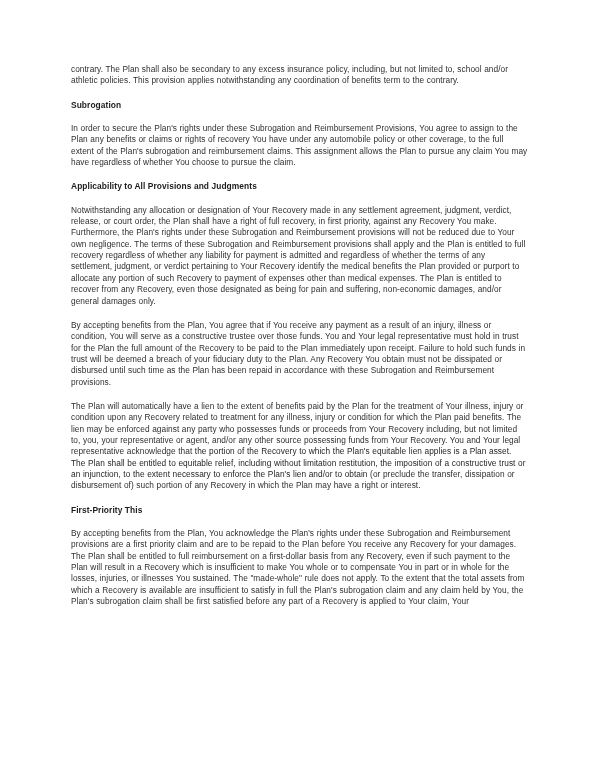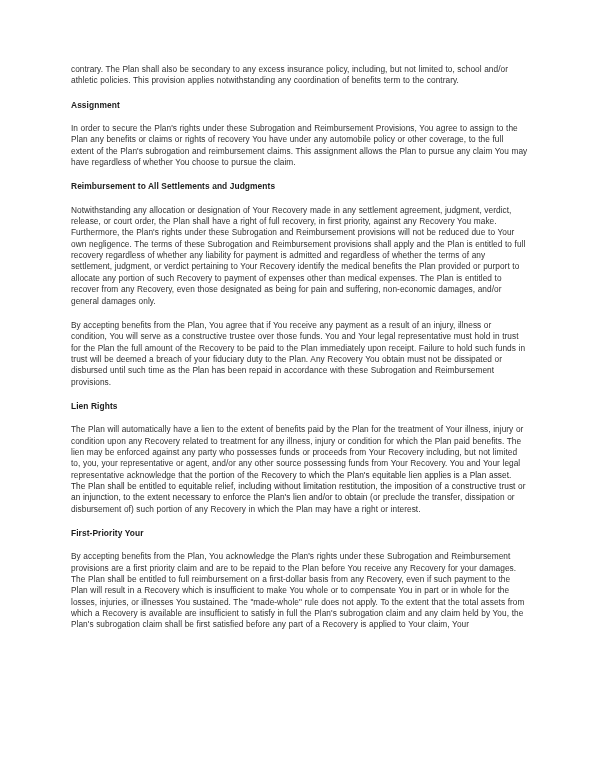--- a/index.html
+++ b/index.html
@@ -66,26 +66,25 @@
     color: #3a3a3a;
   }
 </style>
 </head>
 <body>
 
 <div class="page">
 
   <div class="content">
       <p class="para">contrary. The Plan shall also be secondary to any excess insurance policy, including, but not limited to, school and/or athletic policies. This provision applies notwithstanding any coordination of benefits term to the contrary.</p>
-      <h2 class="heading">Assignment</h2>
+      <h2 class="heading">Subrogation</h2>
       <p class="para">In order to secure the Plan's rights under these Subrogation and Reimbursement Provisions, You agree to assign to the Plan any benefits or claims or rights of recovery You have under any automobile policy or other coverage, to the full extent of the Plan's subrogation and reimbursement claims. This assignment allows the Plan to pursue any claim You may have regardless of whether You choose to pursue the claim.</p>
-      <h2 class="heading">Reimbursement to All Settlements and Judgments</h2>
+      <h2 class="heading">Applicability to All Provisions and Judgments</h2>
       <p class="para">Notwithstanding any allocation or designation of Your Recovery made in any settlement agreement, judgment, verdict, release, or court order, the Plan shall have a right of full recovery, in first priority, against any Recovery You make. Furthermore, the Plan's rights under these Subrogation and Reimbursement provisions will not be reduced due to Your own negligence. The terms of these Subrogation and Reimbursement provisions shall apply and the Plan is entitled to full recovery regardless of whether any liability for payment is admitted and regardless of whether the terms of any settlement, judgment, or verdict pertaining to Your Recovery identify the medical benefits the Plan provided or purport to allocate any portion of such Recovery to payment of expenses other than medical expenses. The Plan is entitled to recover from any Recovery, even those designated as being for pain and suffering, non-economic damages, and/or general damages only.</p>
       <p class="para">By accepting benefits from the Plan, You agree that if You receive any payment as a result of an injury, illness or condition, You will serve as a constructive trustee over those funds. You and Your legal representative must hold in trust for the Plan the full amount of the Recovery to be paid to the Plan immediately upon receipt. Failure to hold such funds in trust will be deemed a breach of your fiduciary duty to the Plan. Any Recovery You obtain must not be dissipated or disbursed until such time as the Plan has been repaid in accordance with these Subrogation and Reimbursement provisions.</p>
-      <h2 class="heading">Lien Rights</h2>
       <p class="para"><span>The Plan will automatically have a lien to the extent of benefits paid by the Plan for the treatment of Your illness, injury or condition upon any Recovery related to treatment for any illness, injury or condition for which the Plan paid benefits. The lien may be enforced against any party who possesses funds or proceeds from Your Recovery including, but not limited to, you, your representative or agent, and/or any other source possessing funds from Your Recovery. You and Your legal representative acknowledge that </span><strong>the portion of the Recovery to which the Plan's equitable lien applies is a Plan asset. The Plan shall be entitled to equitable relief, including without limitation restitution, the imposition of a constructive trust or an injunction, to the extent necessary to enforce the Plan's lien and/or to obtain</strong><span> (or preclude the transfer, dissipation or disbursement of) such portion of any Recovery in which the Plan may have a right or interest.</span></p>
-      <h2 class="heading">First-Priority Your</h2>
+      <h2 class="heading">First-Priority This</h2>
       <p class="para">By accepting benefits from the Plan, You acknowledge the Plan's rights under these Subrogation and Reimbursement provisions are a first priority claim and are to be repaid to the Plan before You receive any Recovery for your damages. The Plan shall be entitled to full reimbursement on a first-dollar basis from any Recovery, even if such payment to the Plan will result in a Recovery which is insufficient to make You whole or to compensate You in part or in whole for the losses, injuries, or illnesses You sustained. The "made-whole" rule does not apply. To the extent that the total assets from which a Recovery is available are insufficient to satisfy in full the Plan's subrogation claim and any claim held by You, the Plan's subrogation claim shall be first satisfied before any part of a Recovery is applied to Your claim, Your</p>
     </div>
 
   <div class="page-number">85</div>
 
 </div>
 
 </body></html>

